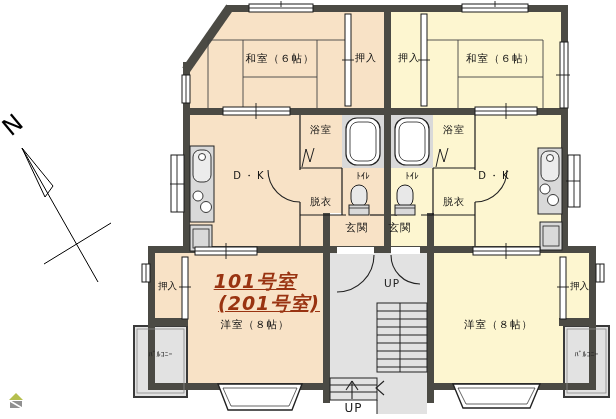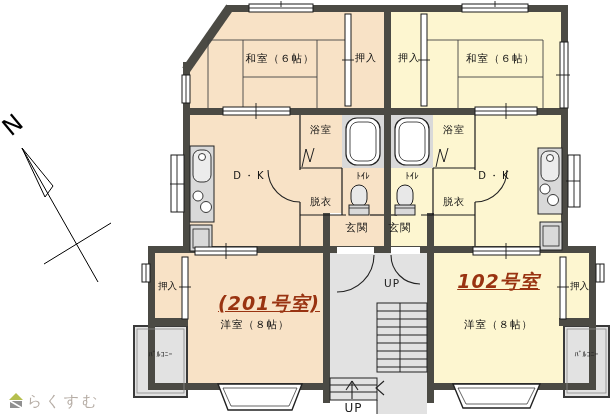--- a/index.html
+++ b/index.html
@@ -279,28 +279,27 @@
   <div class="label dk ctr" style="left:450px;top:170px;width:90px;">D・K</div>
   <div class="label sm ctr" style="left:300px;top:124px;width:42px;">浴室</div>
   <div class="label sm ctr" style="left:433px;top:124px;width:42px;">浴室</div>
   <div class="label xs ctr" style="left:342px;top:172px;width:42px;">ﾄｲﾚ</div>
   <div class="label xs ctr" style="left:391px;top:172px;width:42px;">ﾄｲﾚ</div>
   <div class="label sm ctr" style="left:300px;top:196px;width:42px;">脱衣</div>
   <div class="label sm ctr" style="left:433px;top:196px;width:42px;">脱衣</div>
   <div class="label rm ctr" style="left:330px;top:222px;width:54px;">玄関</div>
   <div class="label rm ctr" style="left:378px;top:222px;width:44px;">玄関</div>
 
+  <div class="label title ctr" style="left:187px;top:271px;width:136px;">101号室</div>
   <div class="label title ctr" style="left:187px;top:293px;width:164px;">(201号室)</div>
   <div class="label rm ctr" style="left:187px;top:319px;width:136px;">洋室（８帖）</div>
-  <div class="label title ctr" style="left:434px;top:271px;width:129px;">102号室</div>
   <div class="label rm ctr" style="left:434px;top:319px;width:129px;">洋室（８帖）</div>
 
   <div class="label xs ctr" style="left:148px;top:281px;width:39px;font-size:9.5px;">押入</div>
   <div class="label xs ctr" style="left:563px;top:281px;width:33px;font-size:9.5px;">押入</div>
   <div class="label xxs ctr" style="left:133px;top:351px;width:55px;">ﾊﾞﾙｺﾆｰ</div>
   <div class="label xxs ctr" style="left:563px;top:351px;width:47px;">ﾊﾞﾙｺﾆｰ</div>
 
   <div class="label up" style="left:384px;top:278px;">UP</div>
   <div class="label upbig ctr" style="left:330px;top:402px;width:47px;">UP</div>
 
   <div class="label north" style="left:4px;top:112px;">N</div>
-  <div class="label logo" style="left:27px;top:393px;">らくすむ</div>
 </div>
 
 </body></html>

